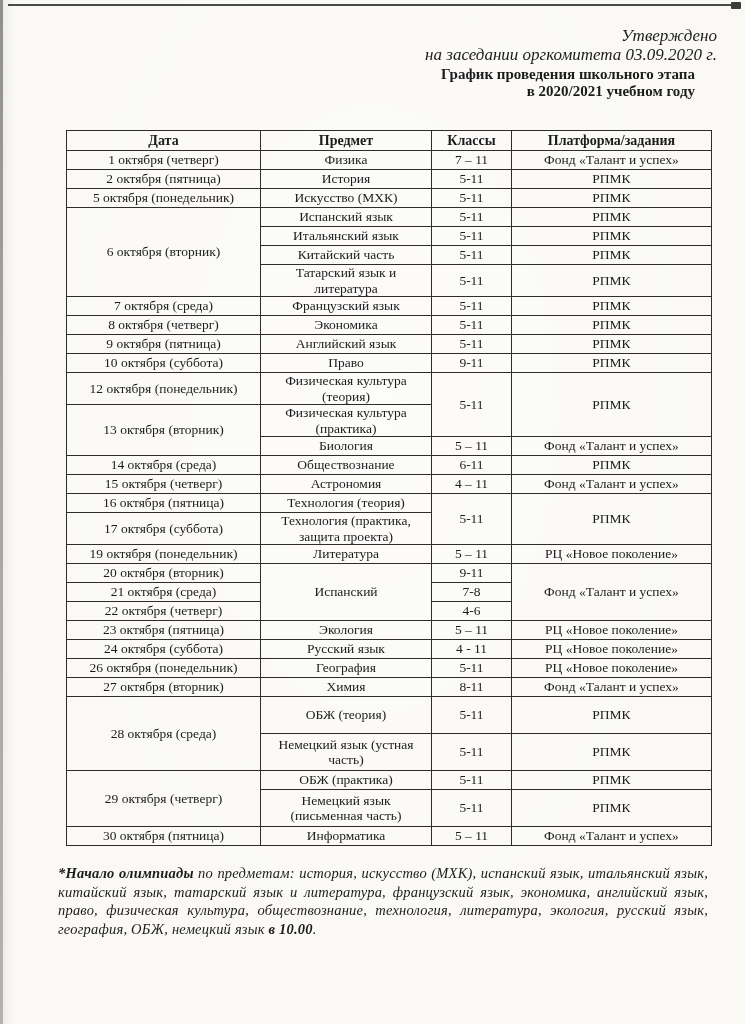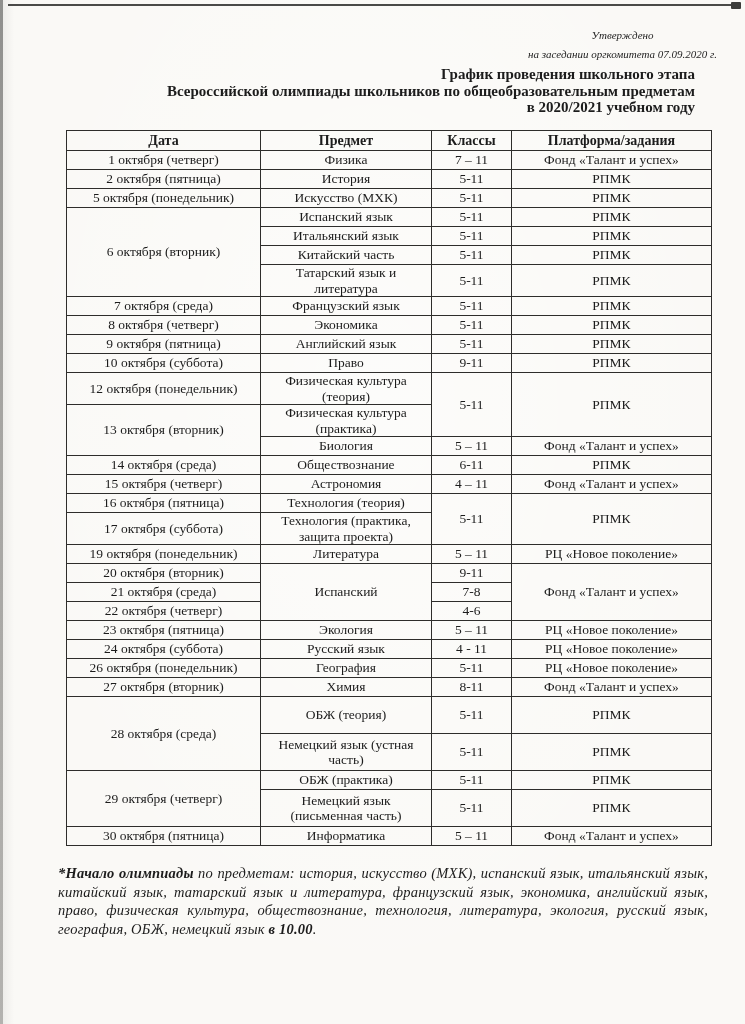--- a/index.html
+++ b/index.html
@@ -24,21 +24,21 @@
   .edge-top-line{
     position:absolute;top:4px;left:8px;width:727px;height:2px;
     background:#4a4a48;
   }
   .edge-top-blob{
     position:absolute;top:2px;right:4px;width:10px;height:7px;
     background:#3c3c3a;border-radius:1px;
   }
   .approval{
     position:absolute;top:26px;right:28px;
-    text-align:center;font-style:italic;font-size:11px;line-height:19px;
+    text-align:right;font-style:italic;font-size:17px;line-height:19px;
   }
   .titleblock{
     position:absolute;top:66px;left:50px;width:645px;
     text-align:right;font-weight:bold;font-size:15px;line-height:16.5px;
   }
   table.sched{
     position:absolute;top:130px;left:66px;width:645px;
     border-collapse:collapse;table-layout:fixed;
   }
   table.sched col.c-date{width:194px;}
@@ -64,26 +64,25 @@
 <body>
 
 <div class="page">
 
   <div class="edge-left"></div>
   <div class="edge-top-line"></div>
   <div class="edge-top-blob"></div>
 
   <div class="approval">
     <div>Утверждено</div>
-    <div>на заседании оргкомитета 07.09.2020 г.</div>
+    <div>на заседании оргкомитета 03.09.2020 г.</div>
   </div>
 
   <div class="titleblock">
     <div>График проведения школьного этапа</div>
-    <div>Всероссийской олимпиады школьников по общеобразовательным предметам</div>
     <div>в 2020/2021 учебном году</div>
   </div>
 
   <table class="sched">
     <colgroup>
       <col class="c-date">
         <col class="c-subj">
         <col class="c-grade">
         <col class="c-plat">
     </colgroup>

